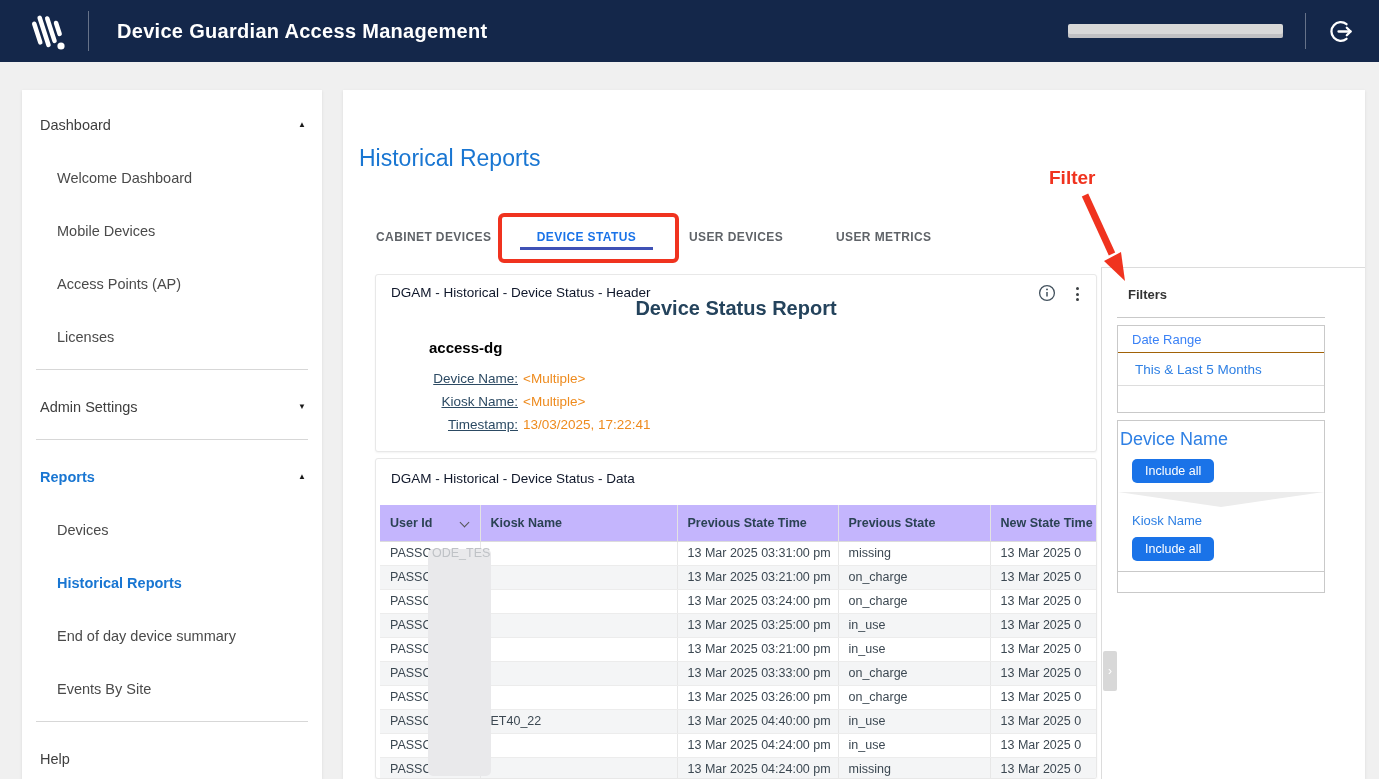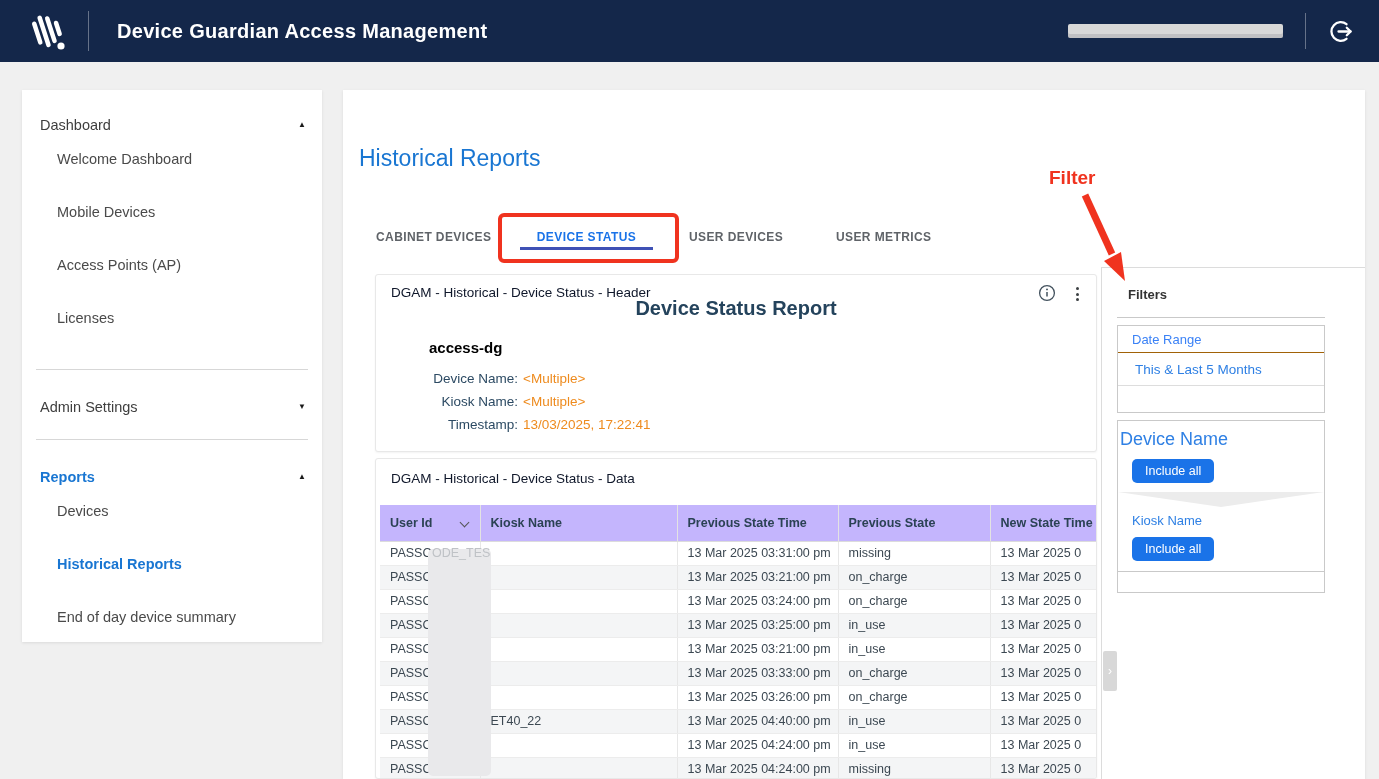--- a/index.html
+++ b/index.html
@@ -12,25 +12,25 @@
            display:flex; align-items:center; padding:0 24px 0 26px; }
   .logo-box{ width:48px; height:48px; display:flex; align-items:center; justify-content:center; }
   .tb-divider{ width:1px; height:40px; background:rgba(255,255,255,.35); margin-left:14px; }
   .tb-title{ margin-left:28px; color:#fff; font-size:20px; font-weight:bold; letter-spacing:.3px; }
   .tb-spacer{ flex:1; }
   .email-redacted{ width:215px; height:14px; background:#d8d8d8; border-radius:2px;
                    box-shadow:inset 0 -4px 0 rgba(120,120,130,.25); }
   .tb-divider2{ width:1px; height:36px; background:rgba(255,255,255,.35); margin:0 22px; }
 
   
-  .sidebar{ position:absolute; left:22px; top:90px; width:300px; height:552px; background:#fff;
+  .sidebar{ position:absolute; left:22px; top:90px; width:300px; height:689px; background:#fff;
             box-shadow:0 1px 3px rgba(0,0,0,.09); padding-top:8px; overflow:hidden; }
   .nav-section{ height:53px; display:flex; align-items:center; justify-content:space-between;
                 padding:0 16px 0 18px; font-size:14.5px; color:#3e3e3e; cursor:pointer; }
-  .nav-sub{ height:53px; display:flex; align-items:flex-start; padding-left:35px; font-size:14.5px; color:#4a4a4a; cursor:pointer; }
+  .nav-sub{ height:53px; display:flex; align-items:center; padding-left:35px; font-size:14.5px; color:#4a4a4a; cursor:pointer; }
   .nav-active{ color:#1976d2; font-weight:bold; }
   .nav-divider{ border-top:1px solid #d7d7d7; margin:6px 14px 10px 14px; }
   .caret{ font-size:8px; color:#1a1a1a; }
 
   
   .main-card{ position:absolute; left:343px; top:90px; width:1022px; height:689px; background:#fff;
               box-shadow:0 1px 3px rgba(0,0,0,.09); }
   .page-title{ position:absolute; left:16px; top:55px; font-size:23px; font-weight:500; color:#1976d2; }
 
   .tab{ position:absolute; top:134px; height:26px; line-height:26px; font-size:12px; font-weight:bold;
@@ -44,21 +44,21 @@
   .header-card{ left:32px; top:184px; width:722px; height:178px; }
   .card-title{ position:absolute; left:15px; top:10px; font-size:13.5px; color:#0f172a; }
   .icon-info{ position:absolute; right:40px; top:9px; cursor:pointer; }
   .icon-kebab{ position:absolute; right:15px; top:10px; cursor:pointer; display:flex; flex-direction:column; gap:2.5px; padding:2px; }
   .icon-kebab i{ width:3px; height:3px; border-radius:50%; background:#3c4043; }
   .report-title{ position:absolute; left:0; right:0; top:22px; text-align:center; font-size:20px;
                  font-weight:bold; color:#24435c; }
   .site-name{ position:absolute; left:53px; top:64px; font-size:15px; font-weight:bold; color:#000000; }
   .fields{ position:absolute; left:0; top:92px; width:100%; }
   .frow{ height:23px; display:flex; align-items:center; font-size:13.5px; }
-  .flabel{ width:142px; text-align:right; color:#2c4a63; }
+  .flabel{ width:142px; text-align:right; color:#2c4a63;text-decoration:underline; }
   .fvalue{ margin-left:5px; color:#ee8b1e; }
 
   .data-card{ left:32px; top:368px; width:722px; height:321px; overflow:hidden; }
   .dtable{ position:absolute; left:4px; top:46px; width:718px; border-collapse:collapse; table-layout:fixed; }
   .dtable th{ height:36px; background:#c4b5fd; color:#2b4254; font-size:12.5px; font-weight:bold;
               text-align:left; padding:0 4px 0 10px; border-bottom:1px solid #dcdcdc;
               border-right:1px solid #e3e3e3; position:relative; white-space:nowrap; overflow:hidden; }
   .dtable td{ height:24px; font-size:12.5px; color:#3c4852; padding:0 4px 0 10px;
               border-bottom:1px solid #ececec; border-right:1px solid #e7e7e7;
               white-space:nowrap; overflow:hidden; }

